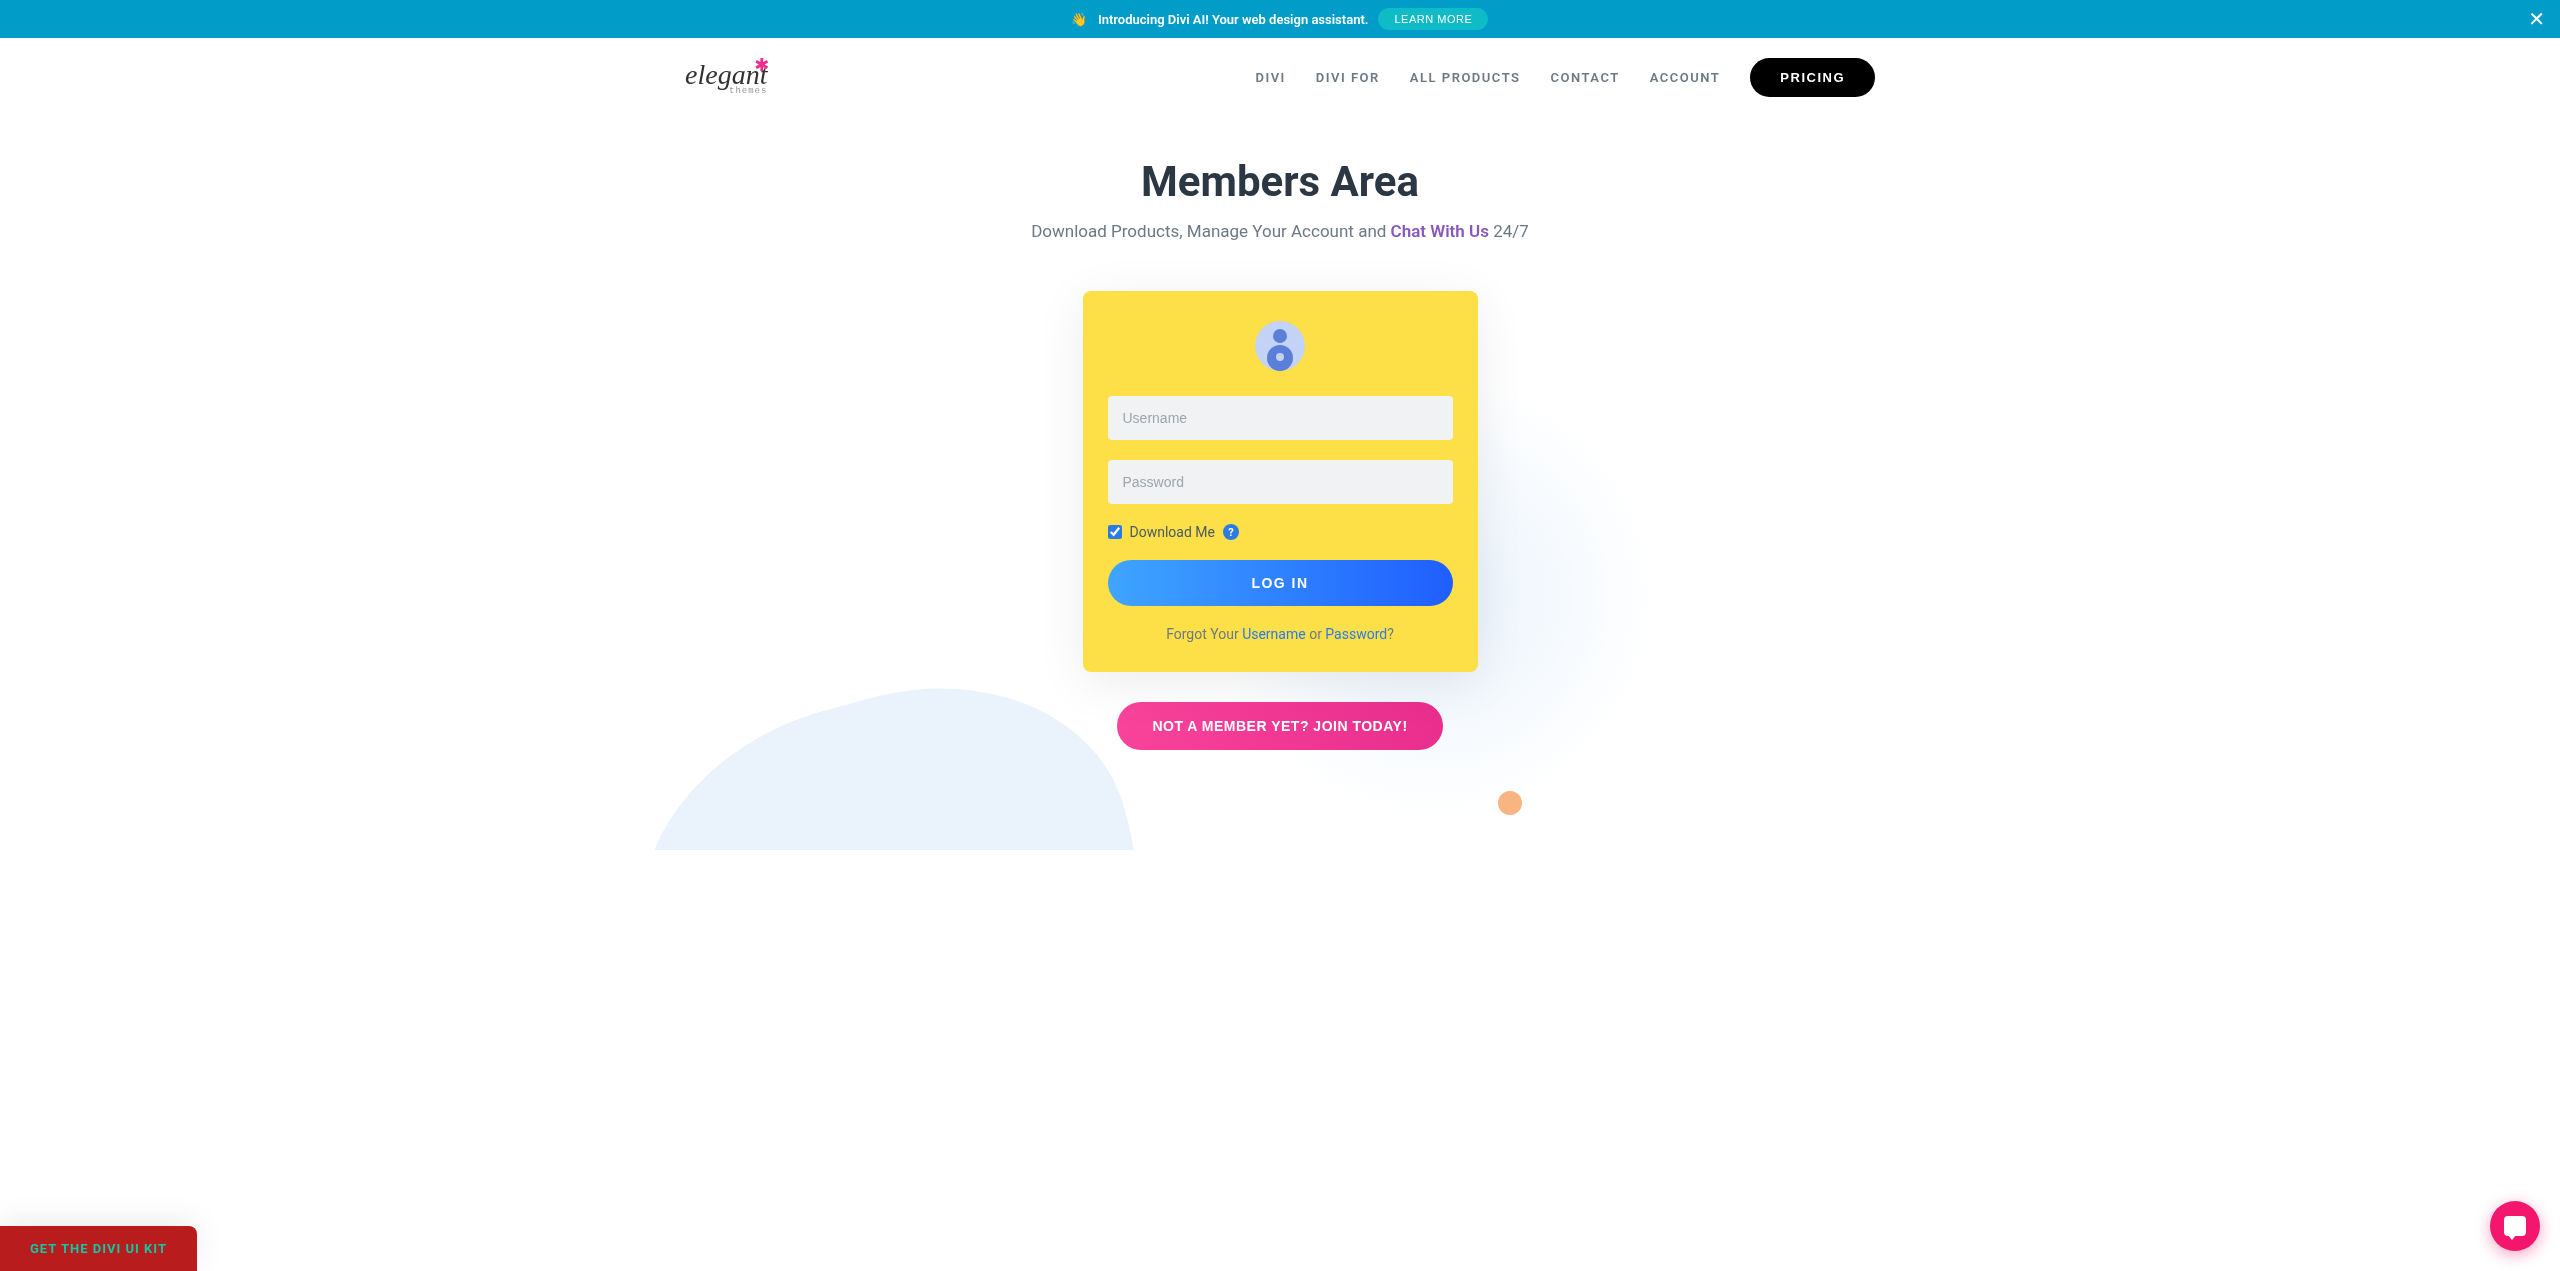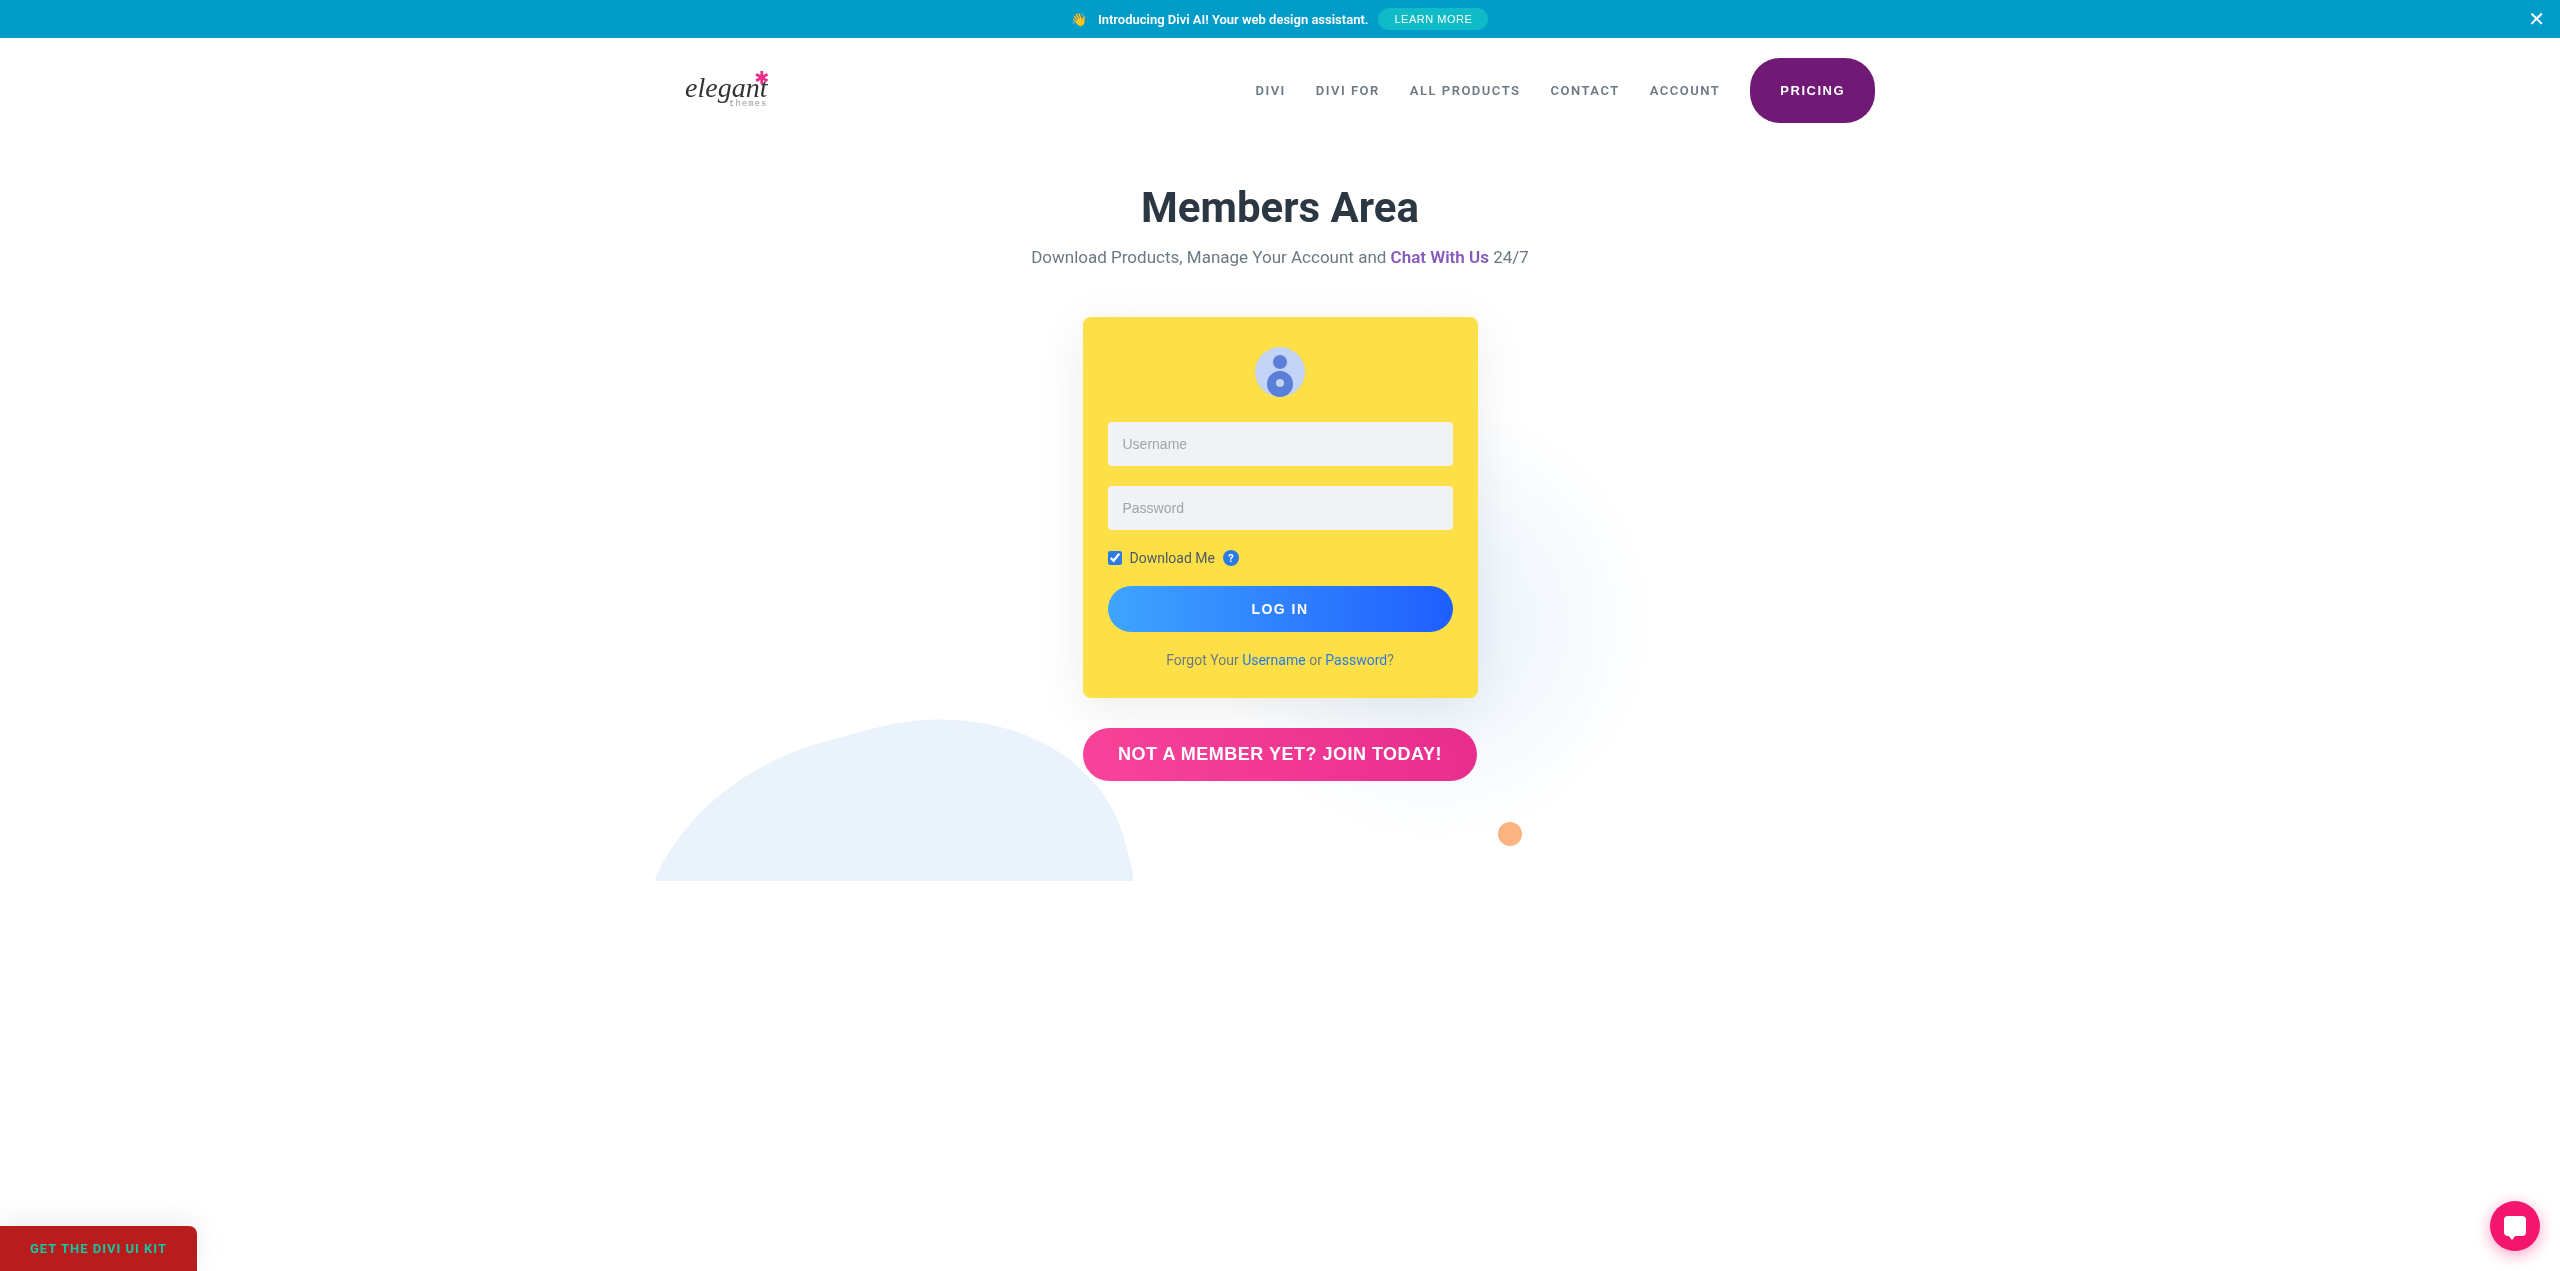--- a/index.html
+++ b/index.html
@@ -102,24 +102,24 @@
     .nav-item {
       color: #6c7984;
       font-size: 13px;
       font-weight: 600;
       letter-spacing: 1.5px;
       text-decoration: none;
       cursor: pointer;
     }
     
     .pricing-btn {
-      background: #701a75;
+      background: #000000;
       color: #fff;
       border: none;
-      padding: 25px 30px;
+      padding: 12px 30px;
       border-radius: 30px;
       font-size: 13px;
       font-weight: 700;
       letter-spacing: 1.5px;
       cursor: pointer;
     }
     
     .main {
       text-align: center;
       padding: 40px 20px 100px;
@@ -280,21 +280,21 @@
       color: #2c7be5;
       cursor: pointer;
     }
     
     .join-btn {
       background: linear-gradient(90deg, #f9439a 0%, #e92e8e 100%);
       color: #fff;
       border: none;
       padding: 16px 35px;
       border-radius: 30px;
-      font-size: 18px;
+      font-size: 14px;
       font-weight: 700;
       letter-spacing: 0.5px;
       cursor: pointer;
       margin-top: 30px;
     }
     
     .bottom-blob {
       position: absolute;
       left: 25%;
       bottom: -250px;

